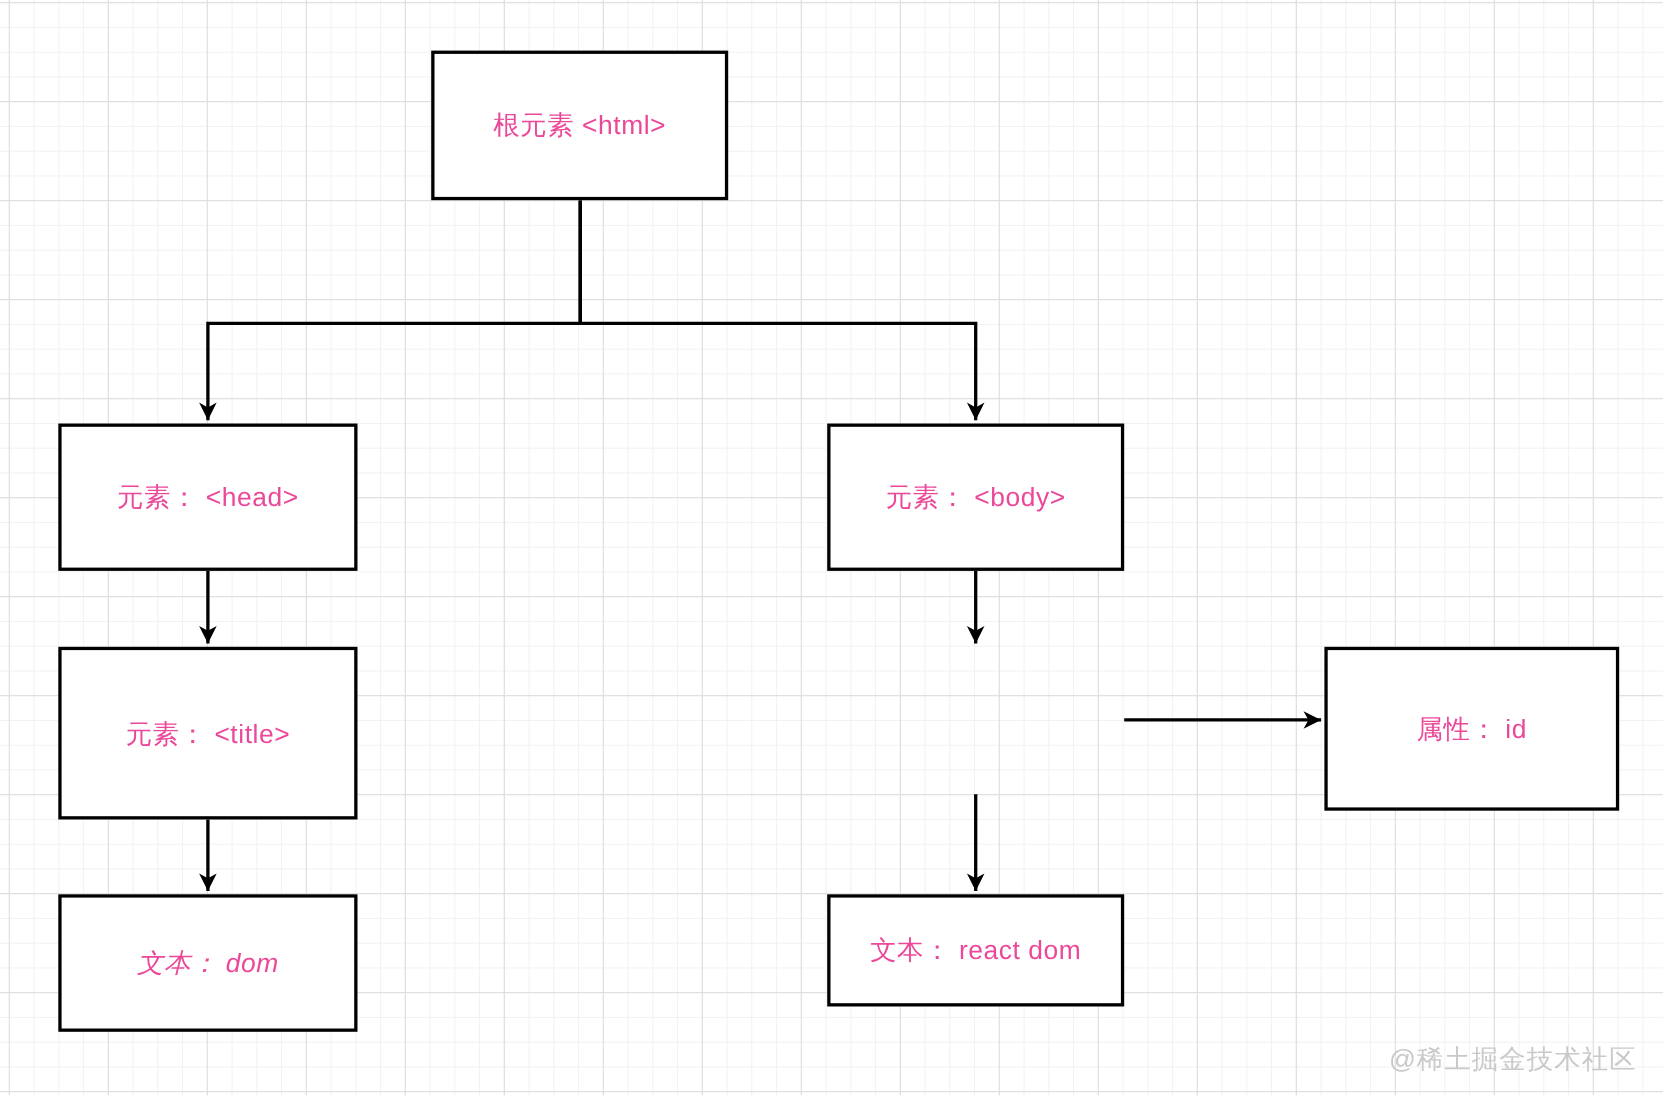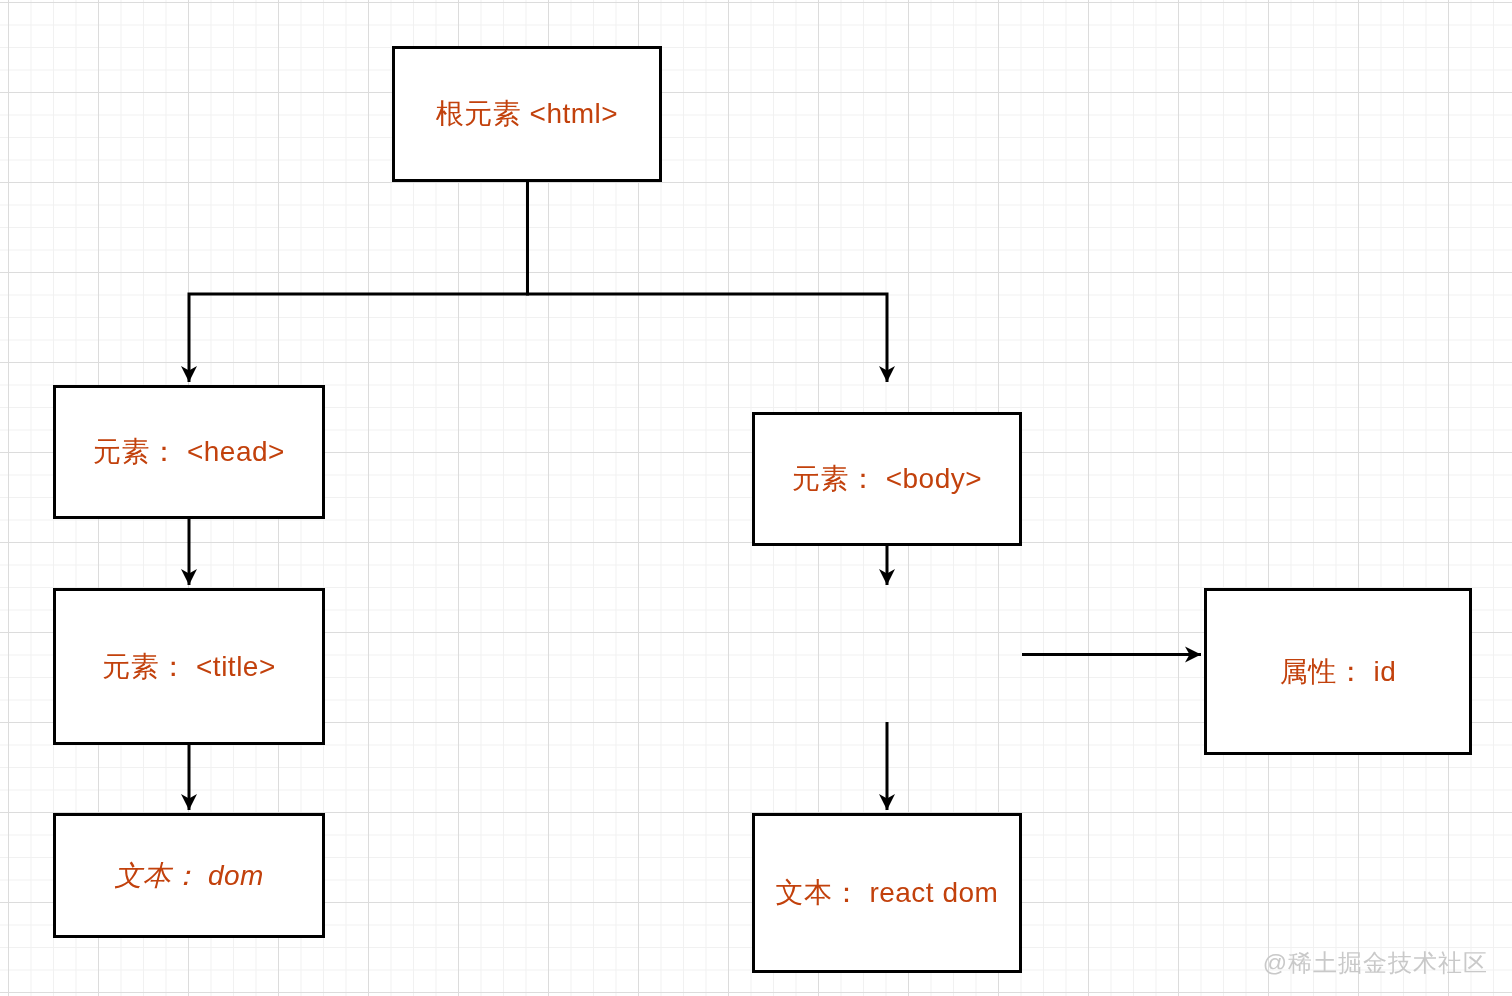--- a/index.html
+++ b/index.html
@@ -32,33 +32,33 @@
   }
   .node {
     position: absolute;
     box-sizing: border-box;
     border: 3px solid #000000;
     background: #ffffff;
     display: flex;
     align-items: center;
     justify-content: center;
     text-align: center;
-    font-size: 28px;
-    color: #c2410c;
+    font-size: 24px;
+    color: #ec4899;
     letter-spacing: 0.5px;
     white-space: nowrap;
   }
   .node-html           { left: 392px;  top: 46px;  width: 270px; height: 136px; }
   .node-head           { left: 53px;   top: 385px; width: 272px; height: 134px; }
   .node-title          { left: 53px;   top: 588px; width: 272px; height: 157px; }
   .node-text-dom       { left: 53px;   top: 813px; width: 272px; height: 125px; font-style: italic; }
-  .node-body           { left: 752px;  top: 385px; width: 270px; height: 134px; margin-top: 27px; }
+  .node-body           { left: 752px;  top: 385px; width: 270px; height: 134px; }
   .node-p              { left: 752px;  top: 588px; width: 270px; height: 134px; }
-  .node-text-react-dom { left: 752px;  top: 813px; width: 270px; height: 160px; }
-  .node-attr-id        { left: 1204px; top: 588px; width: 268px; height: 167px; justify-content: center; }
+  .node-text-react-dom { left: 752px;  top: 813px; width: 270px; height: 102px; }
+  .node-attr-id        { left: 1204px; top: 588px; width: 268px; height: 149px; justify-content: center; }
   .watermark {
     position: absolute;
     right: 24px;
     top: 947px;
     font-size: 24px;
     letter-spacing: 1px;
     color: #c9c9c9;
     user-select: none;
   }
 </style>

